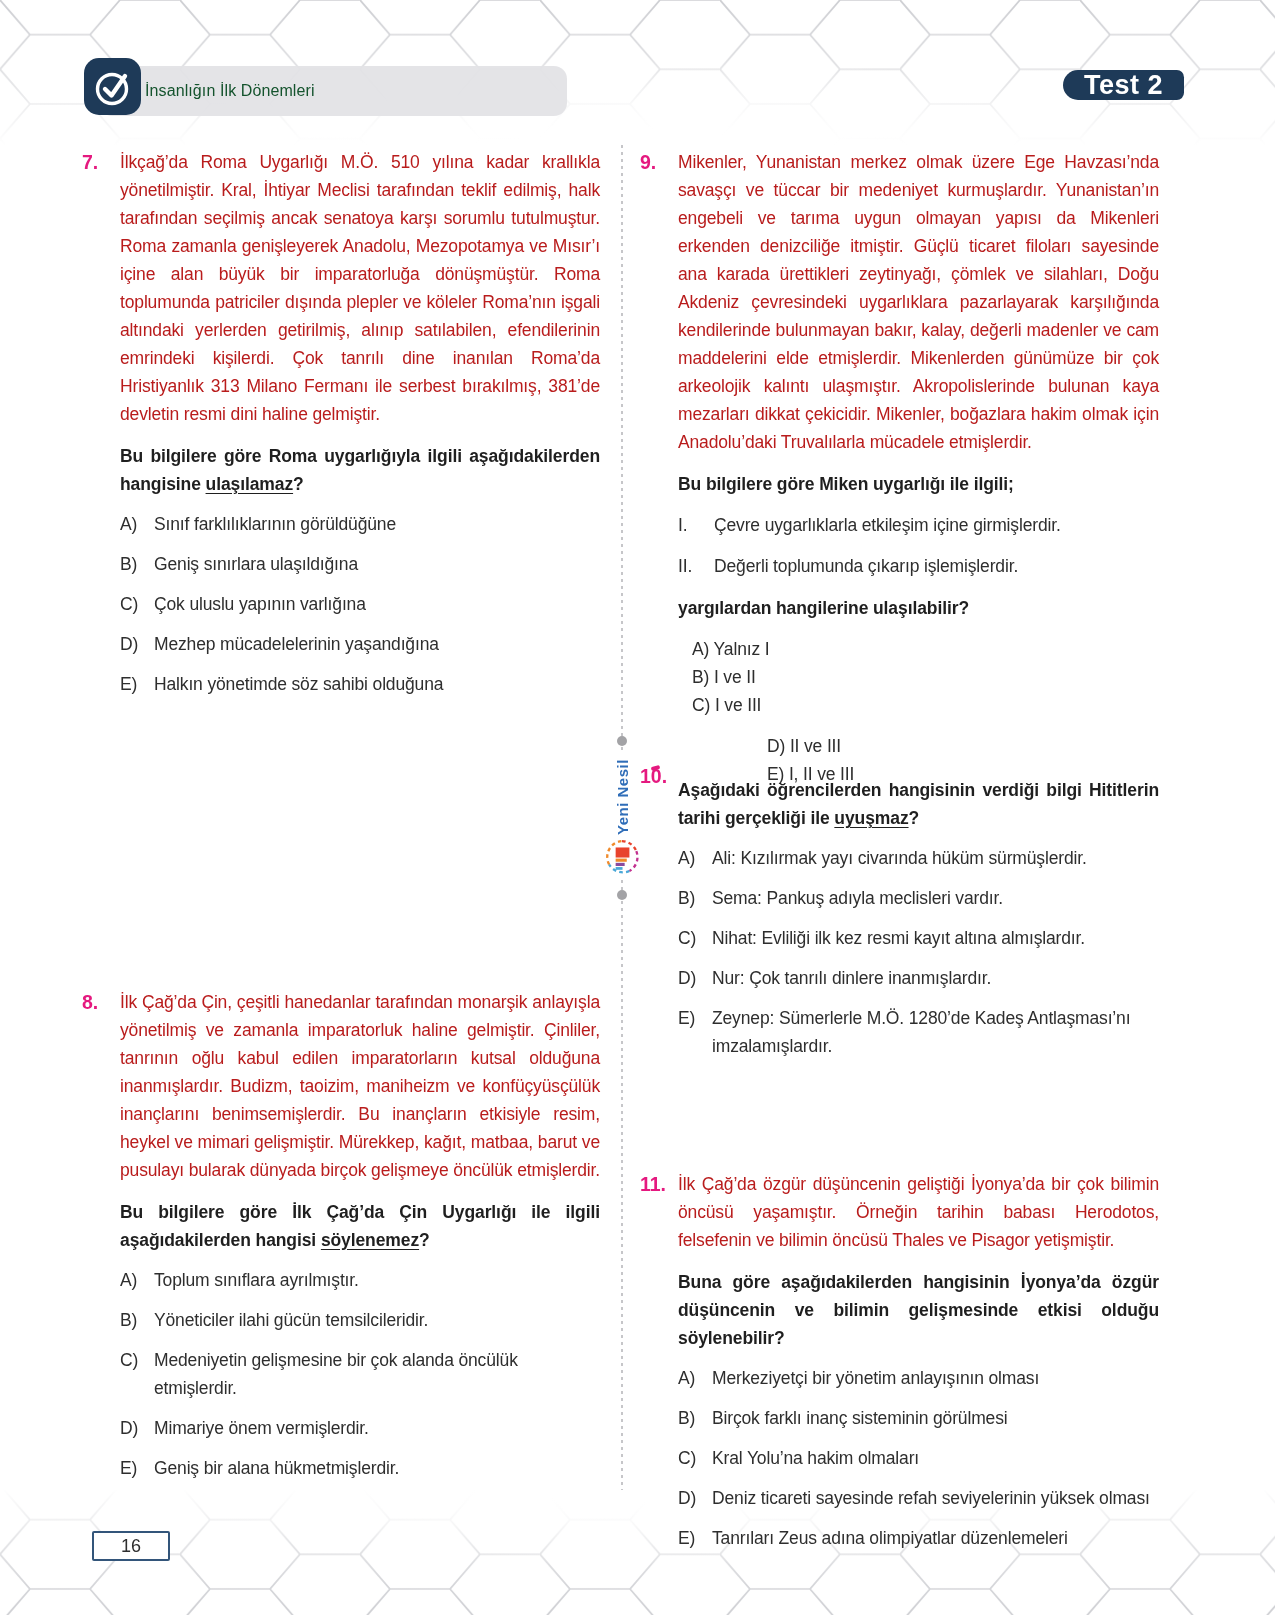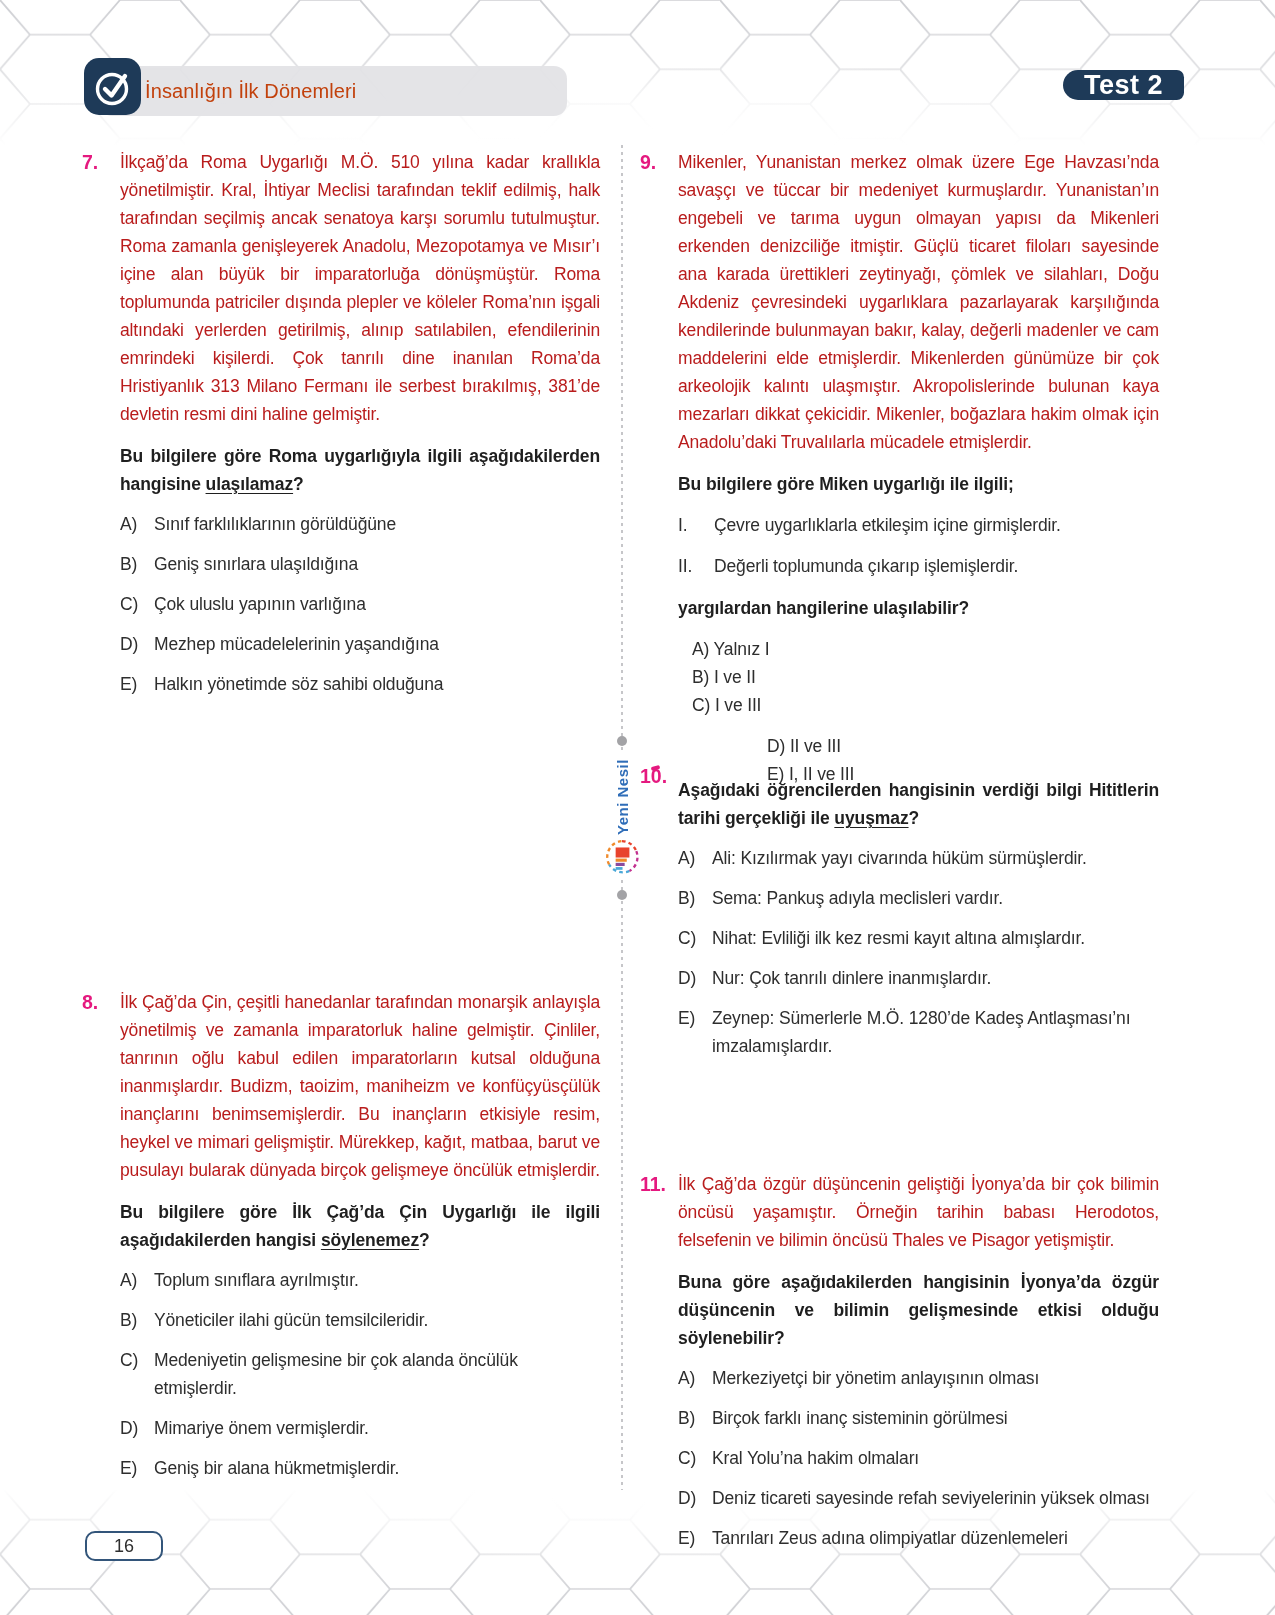--- a/index.html
+++ b/index.html
@@ -16,21 +16,21 @@
     background:linear-gradient(to bottom, rgba(255,255,255,0) 5%, rgba(255,255,255,.45) 55%, #fff 97%),
                radial-gradient(ellipse 55% 90% at 50% 105%, #fff 20%, rgba(255,255,255,0) 75%);}
   .hex-bottom .veil{position:absolute;inset:0;
     background:linear-gradient(to top, rgba(255,255,255,0) 5%, rgba(255,255,255,.45) 60%, #fff 97%),
                radial-gradient(ellipse 55% 90% at 50% -5%, #fff 20%, rgba(255,255,255,0) 75%);}
   
   .title-bar{
     position:absolute;left:99px;top:66px;width:468px;height:50px;border-radius:13px;
     background:rgba(226,226,229,.93);display:flex;align-items:center;padding-left:46px;box-sizing:border-box;
   }
-  .title-bar .t{font-size:20px;color:#c2410c;letter-spacing:.1px;}
+  .title-bar .t{font-size:16px;color:#14532d;letter-spacing:.1px;}
   .hdr-icon{position:absolute;left:84px;top:58px;width:57px;height:57px;}
   .test-badge{
     position:absolute;left:1063px;top:70px;width:121px;height:30px;background:#1e3a58;
     border-radius:21px 10px 10px 21px;display:flex;align-items:center;justify-content:center;
   }
   .test-badge .t{color:#ffffff;font-size:27px;font-weight:700;letter-spacing:.5px;}
   
   .divider{
     position:absolute;left:621px;top:145px;width:2px;height:1345px;
     background:repeating-linear-gradient(to bottom,#c6c6c9 0 3px,transparent 3px 7px);
@@ -63,22 +63,22 @@
   .opt-text{flex:1;}
   .itm{display:flex;margin-top:13px;font-size:17.5px;line-height:28px;letter-spacing:-0.15px;}
   .itm-n{width:36px;flex-shrink:0;}
   .q9row{display:flex;margin-top:13px;font-size:17.5px;line-height:28px;letter-spacing:-0.15px;flex-direction:column;}
   .q9row1{padding-left:14px;}
   .q9row1 .c1,.q9row1 .c2{width:166px;}
   .q9row2{padding-left:89px;}
   .q9row2 .c1{width:191px;}
   
   .page-box{
-    position:absolute;left:85px;top:1531px;width:78px;height:30px;background:#fff;
-    border:2px solid #33557a;border-radius:10px;display:flex;align-items:center;justify-content:center;box-sizing:border-box;
+    position:absolute;left:92px;top:1531px;width:78px;height:30px;background:#fff;
+    border:2px solid #33557a;border-radius:2px;display:flex;align-items:center;justify-content:center;box-sizing:border-box;
   }
   .page-box .t{font-size:18px;color:#2e2e2e;}
 </style>
 </head>
 <body>
 
 <div class="page">
 
   <div class="hexband hex-top">
     <svg width="1275" height="150">

